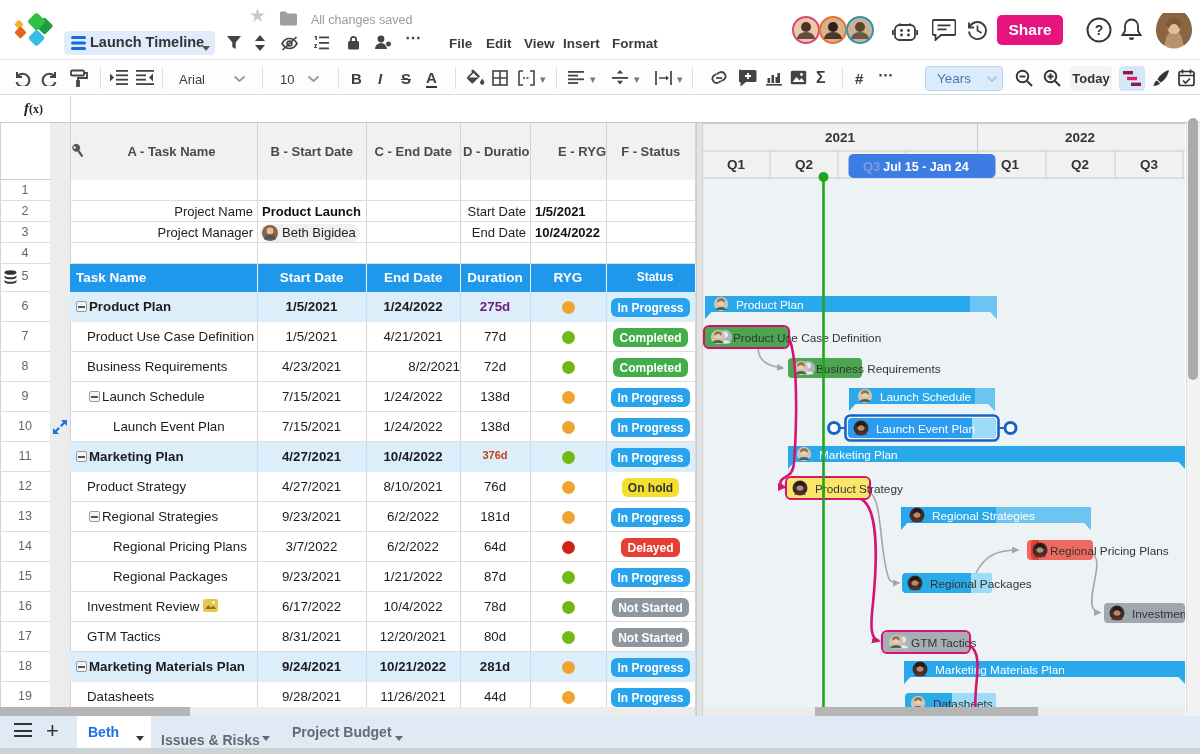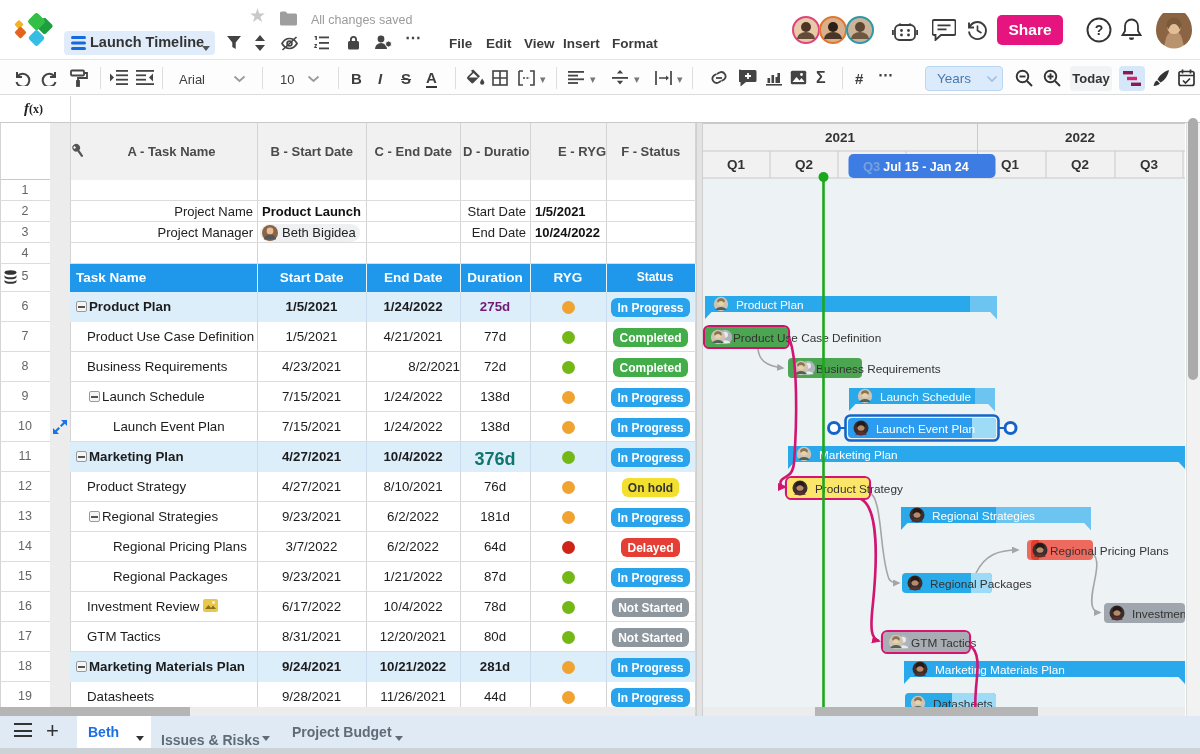--- a/index.html
+++ b/index.html
@@ -446,21 +446,21 @@
 <div class="abs" style="left:366.0px;top:319px;width:1px;height:30px;background:#c8ddef"></div>
 <div class="abs" style="left:459.5px;top:319px;width:1px;height:30px;background:#c8ddef"></div>
 <div class="abs" style="left:529.5px;top:319px;width:1px;height:30px;background:#c8ddef"></div>
 <div class="abs" style="left:605.5px;top:319px;width:1px;height:30px;background:#c8ddef"></div>
 <div class="abs" style="left:695.0px;top:319px;width:1px;height:30px;background:#c8ddef"></div>
 <div class="abs" style="left:76px;top:328px;width:11px;height:11px;background:#f5f5f5;border:1px solid #999;border-radius:2px"></div>
 <div class="abs" style="left:78px;top:332.5px;width:7px;height:2px;background:#555"></div>
 <div class="abs" style="left:89px;top:326px;font-size:13.3px;font-weight:bold;color:#1c1c1c;white-space:nowrap">Marketing Plan</div>
 <div class="abs" style="left:257px;top:326px;width:109px;text-align:center;font-size:13.3px;font-weight:bold;color:#1c1c1c">4/27/2021</div>
 <div class="abs" style="left:366px;top:326px;width:94px;text-align:center;font-size:13.3px;font-weight:bold;color:#1c1c1c">10/4/2022</div>
-<div class="abs" style="left:460px;top:326px;width:70px;text-align:center;font-size:18px;font-weight:bold;color:#0f766e">376d</div>
+<div class="abs" style="left:460px;top:326px;width:70px;text-align:center;font-size:11px;font-weight:bold;color:#c2410c">376d</div>
 <div class="abs" style="left:561.5px;top:327.5px;width:13px;height:13px;border-radius:50%;background:#74b816"></div>
 <div class="abs" style="left:606px;top:324.5px;width:89px;text-align:center"><span style="display:inline-block;background:#29a4ec;color:#fff;font-size:12px;font-weight:bold;border-radius:6px;padding:2.5px 6px;line-height:14px">In Progress</span></div>
 <div class="abs" style="left:0;top:349px;width:696px;height:30px;border-bottom:1px solid #dcdcdc"></div>
 <div class="abs" style="left:0;top:356px;width:50px;text-align:center;font-size:12.5px;color:#666">12</div>
 <div class="abs" style="left:50px;top:349px;width:20px;height:30px;background:#ececec"></div>
 <div class="abs" style="left:87px;top:356px;font-size:13.3px;font-weight:normal;color:#1c1c1c;white-space:nowrap">Product Strategy</div>
 <div class="abs" style="left:257px;top:356px;width:109px;text-align:center;font-size:13.3px;font-weight:normal;color:#1c1c1c">4/27/2021</div>
 <div class="abs" style="left:366px;top:356px;width:94px;text-align:center;font-size:13.3px;font-weight:normal;color:#1c1c1c">8/10/2021</div>
 <div class="abs" style="left:460px;top:356px;width:70px;text-align:center;font-size:13.3px;font-weight:normal;color:#1c1c1c">76d</div>
 <div class="abs" style="left:561.5px;top:357.5px;width:13px;height:13px;border-radius:50%;background:#f0a32f"></div>

